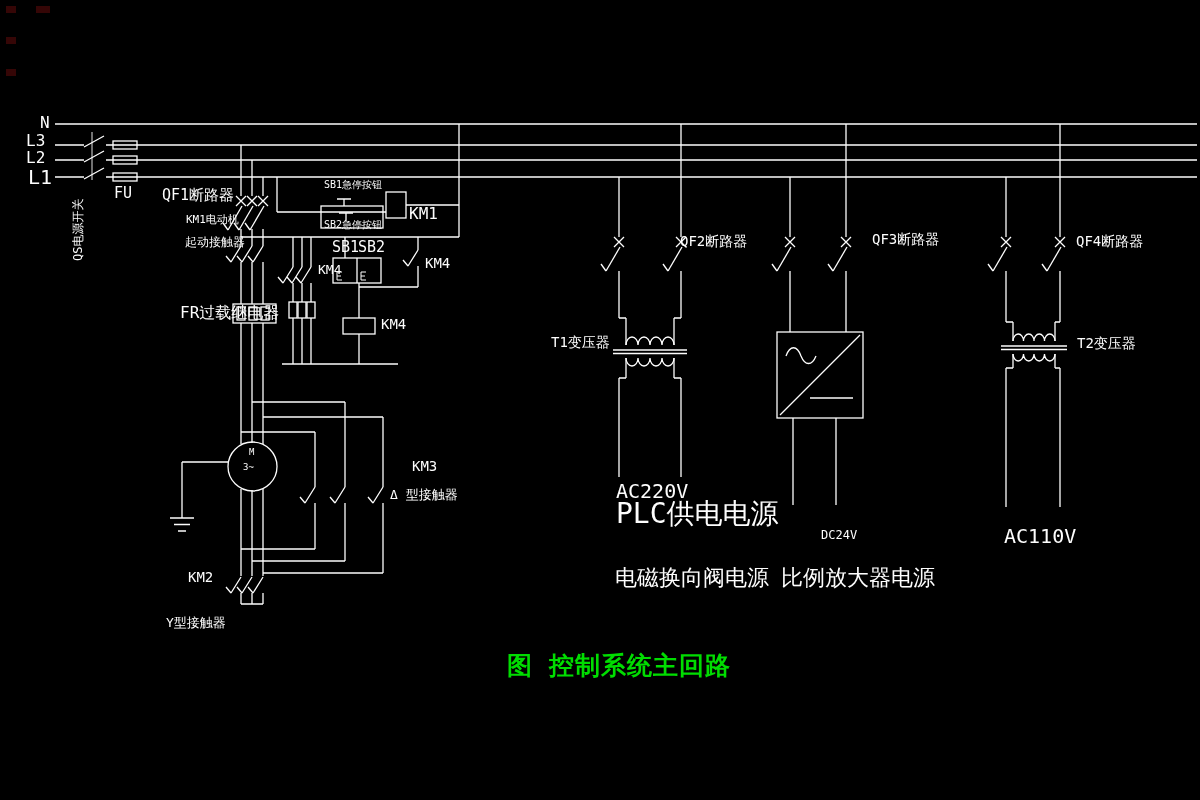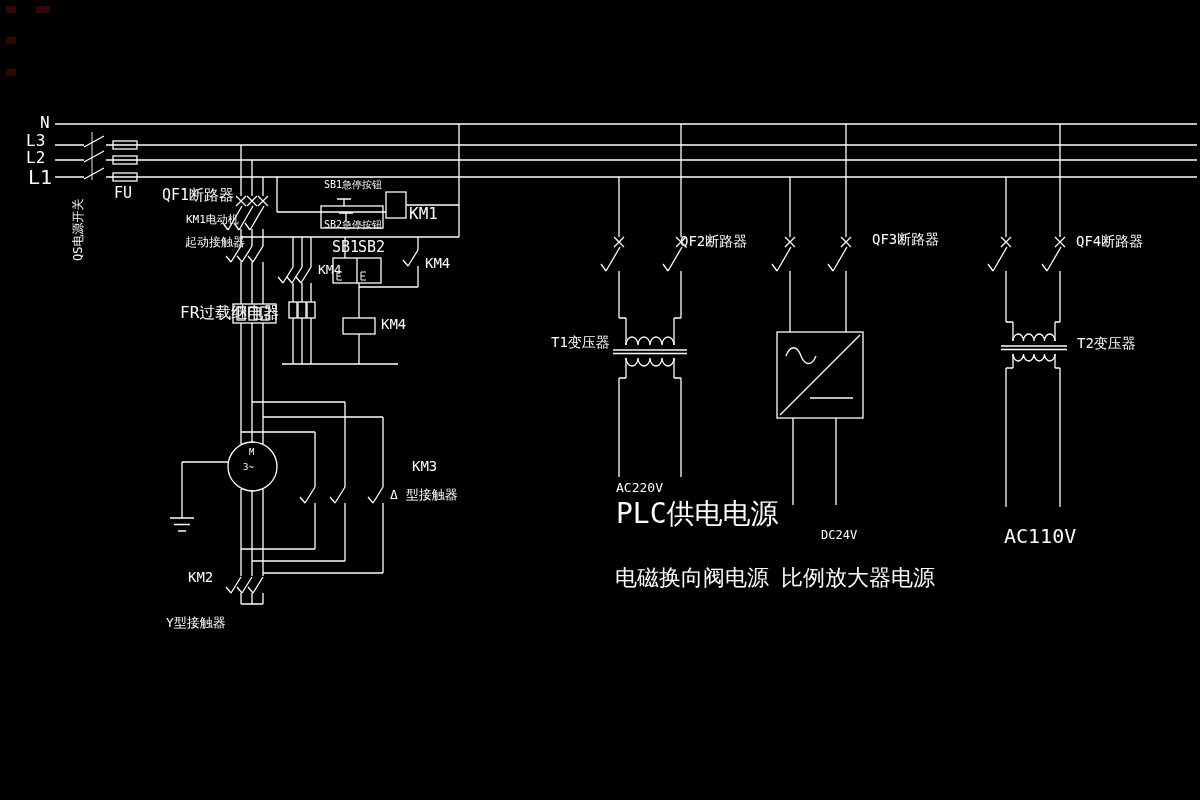--- a/index.html
+++ b/index.html
@@ -203,25 +203,26 @@
   <div class="lbl" style="left:249px;top:448px;font-size:9px">M</div>
   <div class="lbl" style="left:243px;top:463px;font-size:9px">3~</div>
 
   <div class="lbl" style="left:412px;top:459px;font-size:14px">KM3</div>
   <div class="lbl" style="left:390px;top:488px;font-size:13px">Δ 型接触器</div>
   <div class="lbl" style="left:188px;top:570px;font-size:14px">KM2</div>
   <div class="lbl" style="left:166px;top:616px;font-size:13px">Y型接触器</div>
 
   <div class="lbl" style="left:680px;top:234px;font-size:14px">QF2断路器</div>
   <div class="lbl" style="left:551px;top:335px;font-size:14px">T1变压器</div>
-  <div class="lbl" style="left:616px;top:481px;font-size:13px">AC220V</div>
+  <div class="lbl" style="left:616px;top:481px;font-size:20px">AC220V</div>
   <div class="lbl" style="left:616px;top:500px;font-size:28px">PLC供电电源</div>
   <div class="lbl" style="left:615px;top:567px;font-size:22px">电磁换向阀电源</div>
 
   <div class="lbl" style="left:872px;top:232px;font-size:14px">QF3断路器</div>
   <div class="lbl" style="left:821px;top:529px;font-size:12px">DC24V</div>
   <div class="lbl" style="left:781px;top:567px;font-size:22px">比例放大器电源</div>
 
   <div class="lbl" style="left:1076px;top:234px;font-size:14px">QF4断路器</div>
   <div class="lbl" style="left:1077px;top:336px;font-size:14px">T2变压器</div>
   <div class="lbl" style="left:1004px;top:526px;font-size:20px">AC110V</div>
 
+  <div class="lbl caption" style="left:507px;top:653px;font-size:25px">图 控制系统主回路</div>
 </div>
 
 </body></html>

